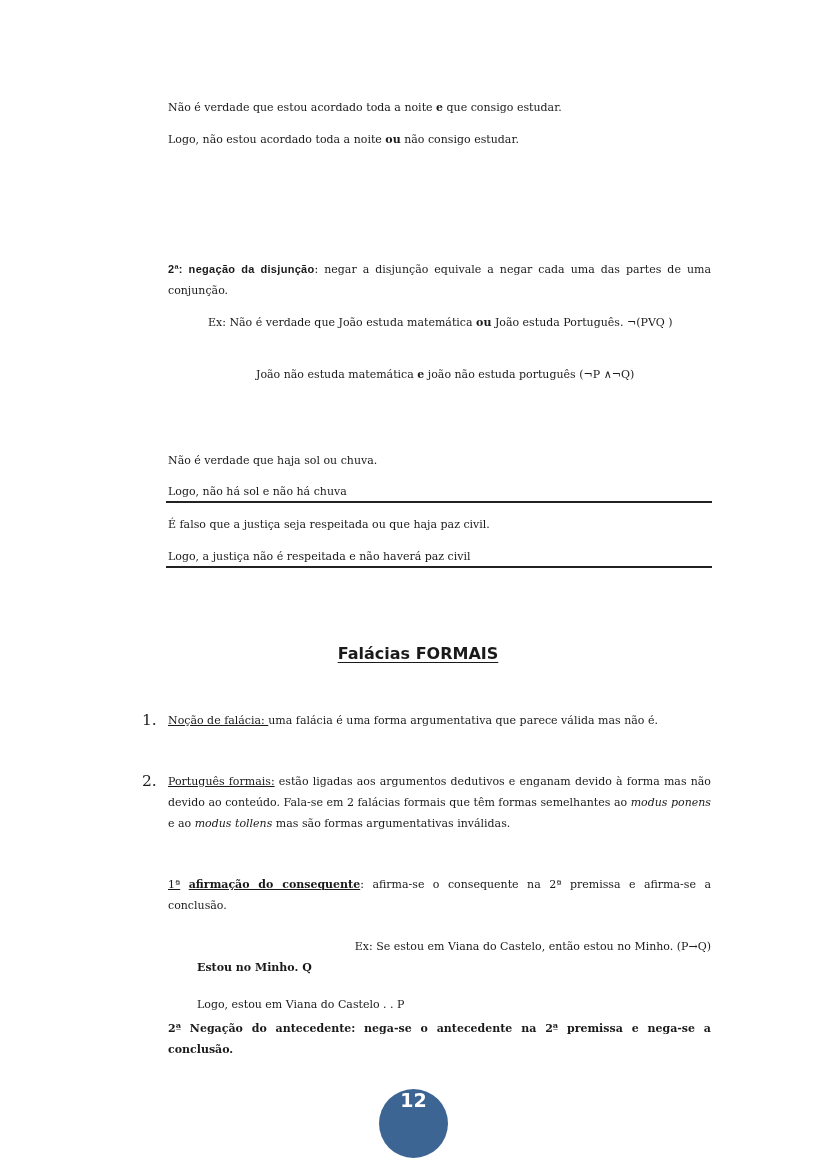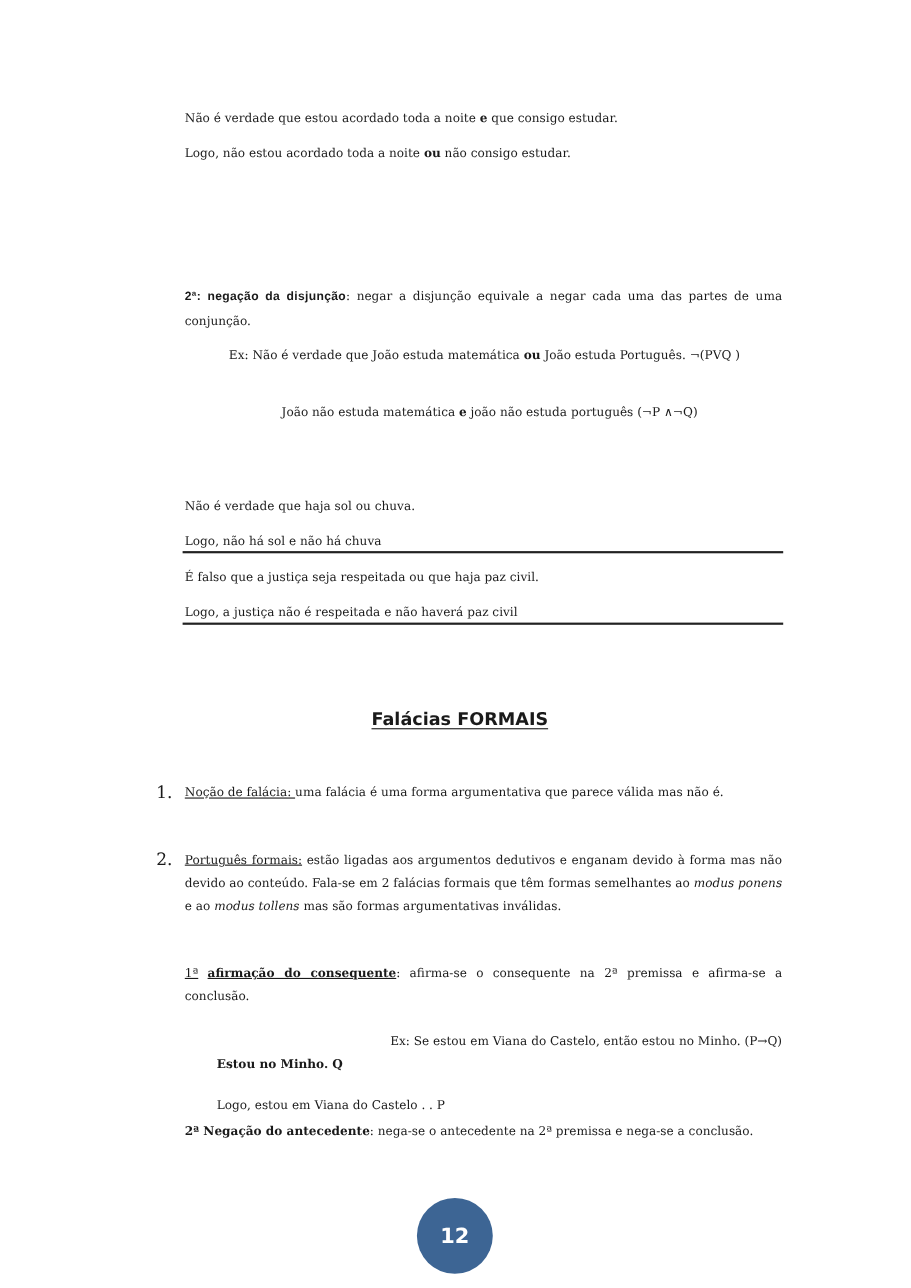--- a/index.html
+++ b/index.html
@@ -8,21 +8,21 @@
   .p { position: absolute; left: 168px; width: 543px; font-size: 11px; line-height: 21px; margin: 0; }
   .just { text-align: justify; text-align-last: auto; }
   .fancy { font-family: Liberation Sans, sans-serif; font-weight: bold; letter-spacing: 0.3px; }
   .ul-line { position: absolute; left: 166px; width: 546px; height: 0; border-top: 2px solid #222; }
   .title { position: absolute; left: 4px; width: 828px; top: 644px; text-align: center;
            font-family: "DejaVu Sans", sans-serif; font-weight: bold; font-size: 16px;
            text-decoration: underline; text-underline-offset: 3px; }
   .num { position: absolute; left: 142px; font-size: 15.5px; line-height: 21px; }
   .u { text-decoration: underline; }
   .page-circle { position: absolute; left: 379px; top: 1089px; width: 69px; height: 69px;
-                 border-radius: 50%; background: #3d6594; display: flex; align-items: center;
+                 border-radius: 50%; background: #3d6594; display: flex; 
                  justify-content: center; color: #ffffff; font-family: "DejaVu Sans", sans-serif;
                  font-weight: bold; font-size: 19px; }
 </style>
 </head>
 <body>
 
 <div>
 
   <p class="p" style="top:97px;"><span>Não é verdade que estou acordado toda a noite </span><b>e</b><span> que consigo estudar.</span></p>
   <p class="p" style="top:129px;"><span>Logo, não estou acordado toda a noite </span><b>ou</b><span> não consigo estudar.</span></p>
@@ -48,18 +48,18 @@
 
   <span class="num" style="top:771px;">2.</span>
   <p class="p just" style="top:771px;"><span class="u">Português formais:</span><span> estão ligadas aos argumentos dedutivos e enganam devido à forma mas não devido ao conteúdo. Fala-se em 2 falácias formais que têm formas semelhantes ao </span><i>modus ponens</i><span> e ao </span><i>modus tollens</i><span> mas são formas argumentativas inválidas.</span></p>
 
   <p class="p just" style="top:874px;"><span class="u">1ª</span> <b class="u">afirmação do consequente</b><span>: afirma-se o consequente na 2ª premissa e afirma-se a conclusão.</span></p>
 
   <p class="p" style="top:936px;text-align:right;">Ex: Se estou em Viana do Castelo, então estou no Minho. (P→Q)</p>
   <p class="p" style="top:957px; left:197px;font-weight:bold;">Estou no Minho. Q</p>
   <p class="p" style="top:978px; left:197px;margin-top:16px;">Logo, estou em Viana do Castelo . . P</p>
 
-  <p class="p just" style="top:1018px;"><b>2ª Negação do antecedente</b><span>: nega-se o antecedente na 2ª premissa e nega-se a conclusão.</span></p>
+  <p class="p just" style="top:1018px;font-weight:bold;"><b>2ª Negação do antecedente</b><span>: nega-se o antecedente na 2ª premissa e nega-se a conclusão.</span></p>
 
   <div class="page-circle">
       <span>12</span>
     </div>
 </div>
 
 </body></html>

